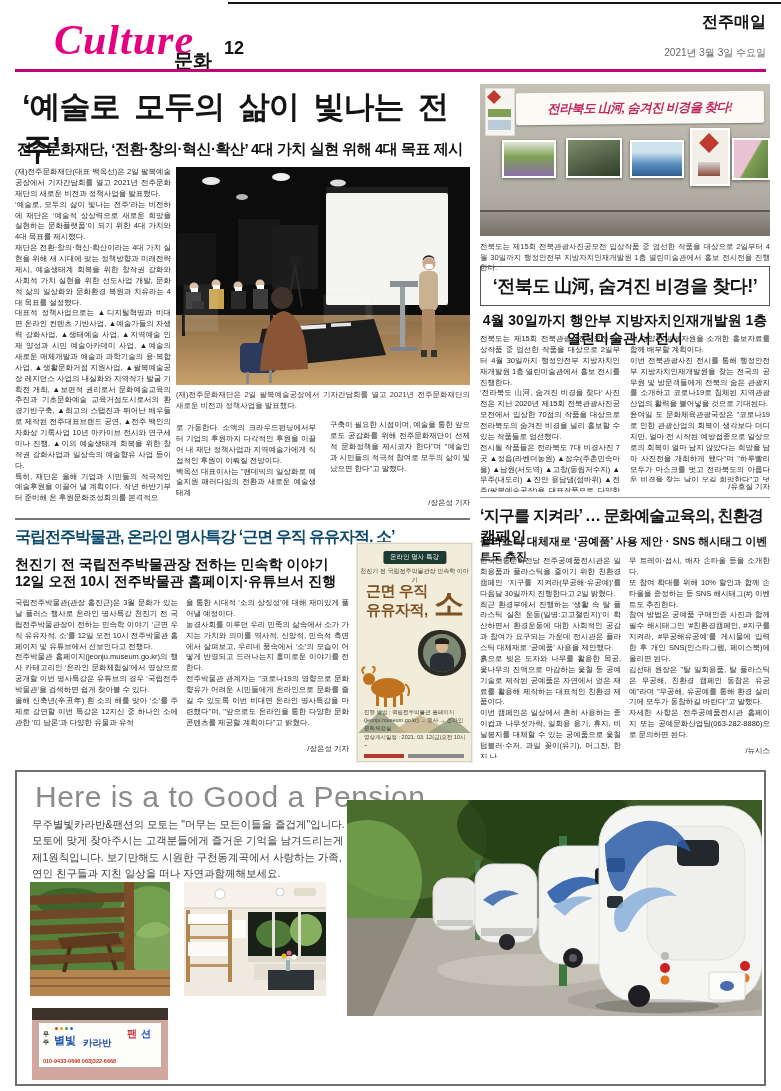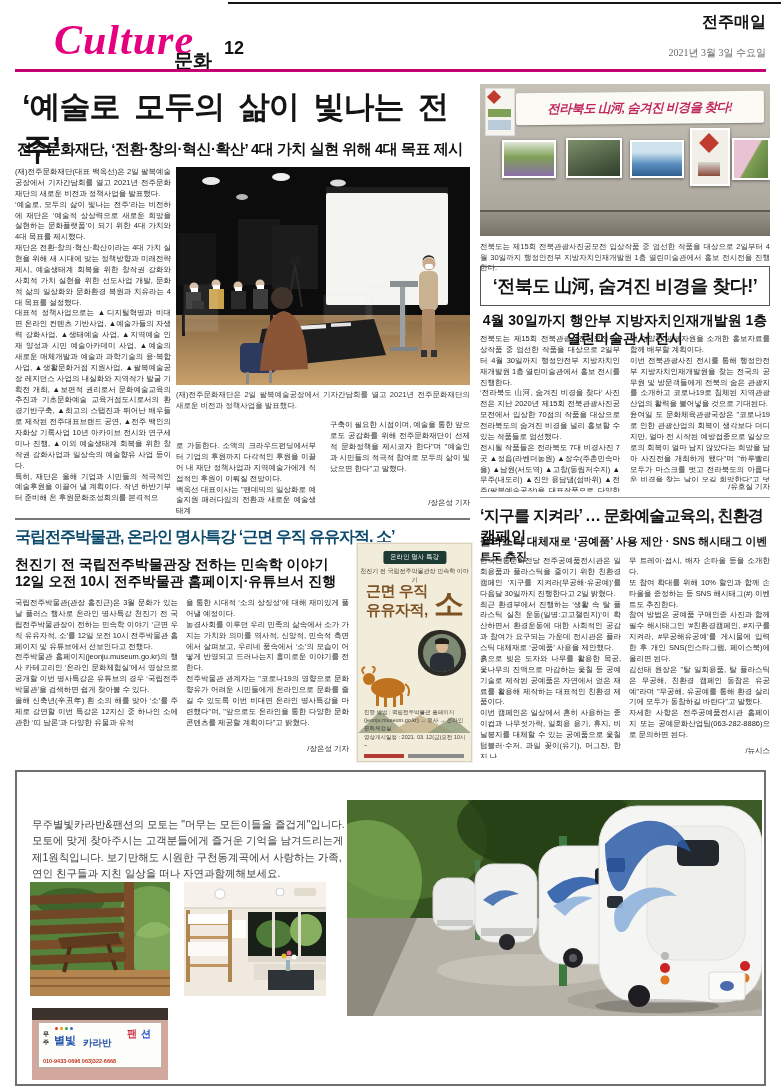--- a/index.html
+++ b/index.html
@@ -74,21 +74,21 @@
 </head>
 <body>
 
 <div class="page">
 
   <div class="abs toprule" style="left:228px;top:2px;width:553px;height:2px;"></div>
   <div class="abs logo" style="left:18px;top:16px;">Culture</div>
   <div class="abs secko" style="left:174px;top:38px;margin-top:10px;">문화</div>
   <div class="abs pageno" style="left:224px;top:38px;">12</div>
   <div class="abs paper" style="right:15px;top:12px;width:200px;">전주매일</div>
-  <div class="abs issdate" style="right:15px;top:46px;width:200px;font-family:Liberation Serif, serif;">2021년 3월 3일 수요일</div>
+  <div class="abs issdate" style="right:15px;top:46px;width:200px;">2021년 3월 3일 수요일</div>
   <div class="abs mrule" style="left:15px;top:69px;width:751px;height:3px;"></div>
 
   <section>
     <div class="abs h-main" style="left:22px;top:86px;width:450px;">‘예술로 모두의 삶이 빛나는 전주’</div>
     <div class="abs h-sub" style="left:17px;top:140px;width:455px;">전주문화재단, ‘전환·창의·혁신·확산’ 4대 가치 실현 위해 4대 목표 제시</div>
     <div class="abs col" style="left:15px;top:167px;width:156px;height:349px;">(재)전주문화재단(대표 백옥선)은 2일 팔복예술공장에서 기자간담회를 열고 2021년 전주문화재단의 새로운 비전과 정책사업을 발표했다.
 ‘예술로, 모두의 삶이 빛나는 전주’라는 비전하에 재단은 ‘예술적 상상력으로 새로운 희망을 실현하는 문화플랫폼’이 되기 위한 4대 가치와 4대 목표를 제시했다.
 재단은 전환·창의·혁신·확산이라는 4대 가치 실현을 위해 새 시대에 맞는 정책방향과 미래전략 제시, 예술생태계 회복을 위한 창작권 강화와 사회적 가치 실현을 위한 선도사업 개발, 문화적 삶의 일상화와 문화환경 복원과 치유라는 4대 목표를 설정했다.
 대표적 정책사업으로는 ▲디지털혁명과 비대면 온라인 컨텐츠 기반사업, ▲예술가들의 자생력 강화사업, ▲생태예술 사업, ▲지역예술 인재 양성과 시민 예술아카데미 사업, ▲예술의 새로운 매체개발과 예술과 과학기술의 융·복합 사업, ▲생활문화거점 지원사업, ▲팔복예술공장 레지던스 사업의 내실화와 지역작가 발굴 기획전 개최, ▲보편적 권리로서 문화예술교육의 추진과 기초문화예술 교육거점도시로서의 환경기반구축, ▲최고의 스탭진과 뛰어난 배우들로 제작된 전주대표브랜드 공연, ▲전주 백인의 자화상 기록사업 10년 아카이브 전시와 연구세미나 진행, ▲이외 예술생태계 회복을 위한 창작권 강화사업과 일상속의 예술향유 사업 등이다.
 특히, 재단은 올해 기업과 시민들의 적극적인 예술후원을 이끌어 낼 계획이다. 작년 하반기부터 준비해 온 후원문화조성회의를 본격적으</div>
@@ -158,21 +158,21 @@
         <path d="M246.5 96 a6.5 6.5 0 0 1 12.5 -2 l-1.5 -4 a7 7 0 0 0 -10.5 1.5 z" fill="#2c2420"></path>
         <rect x="249" y="97" width="8" height="5" rx="2" fill="#fff"></rect>
         <rect x="243" y="104" width="19" height="40" rx="6" fill="#c9b292"></rect>
         <rect x="246" y="142" width="13" height="42" rx="3" fill="#b08a64"></rect>
         <rect x="245" y="183" width="6" height="7" fill="#333"></rect>
           <rect x="255" y="183" width="6" height="7" fill="#333"></rect>
       </svg>
     </div>
 
     <div class="abs cap" style="left:176px;top:390px;width:294px;height:24px;">(재)전주문화재단은 2일 팔복예술공장에서 기자간담회를 열고 2021년 전주문화재단의 새로운 비전과 정책사업을 발표했다.</div>
-    <div class="abs col" style="left:176px;top:441px;width:140px;height:90px;">로 가동한다. 소액의 크라우드펀딩에서부터 기업의 후원까지 다각적인 후원을 이끌어 내 재단 정책사업과 지역예술가에게 직접적인 후원이 이뤄질 전망이다.
+    <div class="abs col" style="left:176px;top:423px;width:140px;height:90px;">로 가동한다. 소액의 크라우드펀딩에서부터 기업의 후원까지 다각적인 후원을 이끌어 내 재단 정책사업과 지역예술가에게 직접적인 후원이 이뤄질 전망이다.
 백옥선 대표이사는 "팬데믹의 일상화로 예술지원 패러다임의 전환과 새로운 예술생태계</div>
     <div class="abs col" style="left:330px;top:420px;width:140px;height:78px;">구축이 필요한 시점이며, 예술을 통한 앞으로도 공감화를 위해 전주문화재단이 선제적 문화정책을 제시코자 한다"며 "예술인과 시민들의 적극적 참여로 모두의 삶이 빛났으면 한다"고 말했다.</div>
     <div class="abs byline" style="left:330px;top:498px;width:140px;">/장은성 기자</div>
   </section>
 
   <div class="abs divider" style="left:15px;top:518px;width:455px;height:2px;"></div>
 
   <section>
     <div class="abs photo gal" style="left:480px;top:84px;width:290px;height:152px;">
       <div class="gal-banner">전라북도 山河, 숨겨진 비경을 찾다!</div>
@@ -263,20 +263,21 @@
 이번 캠페인은 일상에서 흔히 사용하는 종이컵과 나무젓가락, 일회용 용기, 휴지, 비닐봉지를 대체할 수 있는 공예품으로 옻칠 텀블러·수저, 과일 꽂이(유기), 머그잔, 한지 나</div>
     <div class="abs col" style="left:629px;top:556px;width:141px;height:190px;">무 트레이·접시, 배자 손타올 등을 소개한다.
 또 참여 확대를 위해 10% 할인과 함께 손타올을 증정하는 등 SNS 해시태그(#) 이벤트도 추진한다.
 참여 방법은 공예품 구매인증 사진과 함께 필수 해시태그인 ‘#친환경캠페인, #지구를지켜라, #무공해유공예’를 게시물에 입력한 후 개인 SNS(인스타그램, 페이스북)에 올리면 된다.
 김선태 원장은 "탈 일회용품, 탈 플라스틱은 무공해, 친환경 캠페인 동참은 유공예"라며 "무공해, 유공예를 통해 환경 살리기에 모두가 동참하길 바란다"고 말했다.
 자세한 사항은 전주공예품전시관 홈페이지 또는 공예문화산업팀(063-282-8886)으로 문의하면 된다.</div>
     <div class="abs byline" style="left:629px;top:746px;width:141px;">/뉴시스</div>
   </section>
 
   <section class="abs adbox" style="left:15px;top:770px;width:747px;height:312px;">
+    <div class="abs ad-h" style="left:18px;top:8px;">Here is a to Good a Pension</div>
     <div class="abs ad-body" style="left:15px;top:44px;width:335px;">무주별빛카라반&amp;팬션의 모토는 "머무는 모든이들을 즐겁게"입니다.
 모토에 맞게 찾아주시는 고객분들에게 즐거운 기억을 남겨드리는게
 제1원칙입니다. 보기만해도 시원한 구천동계곡에서 사랑하는 가족,
 연인 친구들과 지친 일상을 떠나 자연과함께해보세요.</div>
 
     <div class="abs photo" style="left:13px;top:110px;width:140px;height:114px;">
       <svg width="140" height="114" viewBox="0 0 140 114">
         <rect width="140" height="114" fill="#55813a"></rect>
         <ellipse cx="120" cy="30" rx="30" ry="26" fill="#7fae57" opacity="0.7"></ellipse>
         <ellipse cx="125" cy="70" rx="24" ry="30" fill="#a8cc7a" opacity="0.5"></ellipse>

